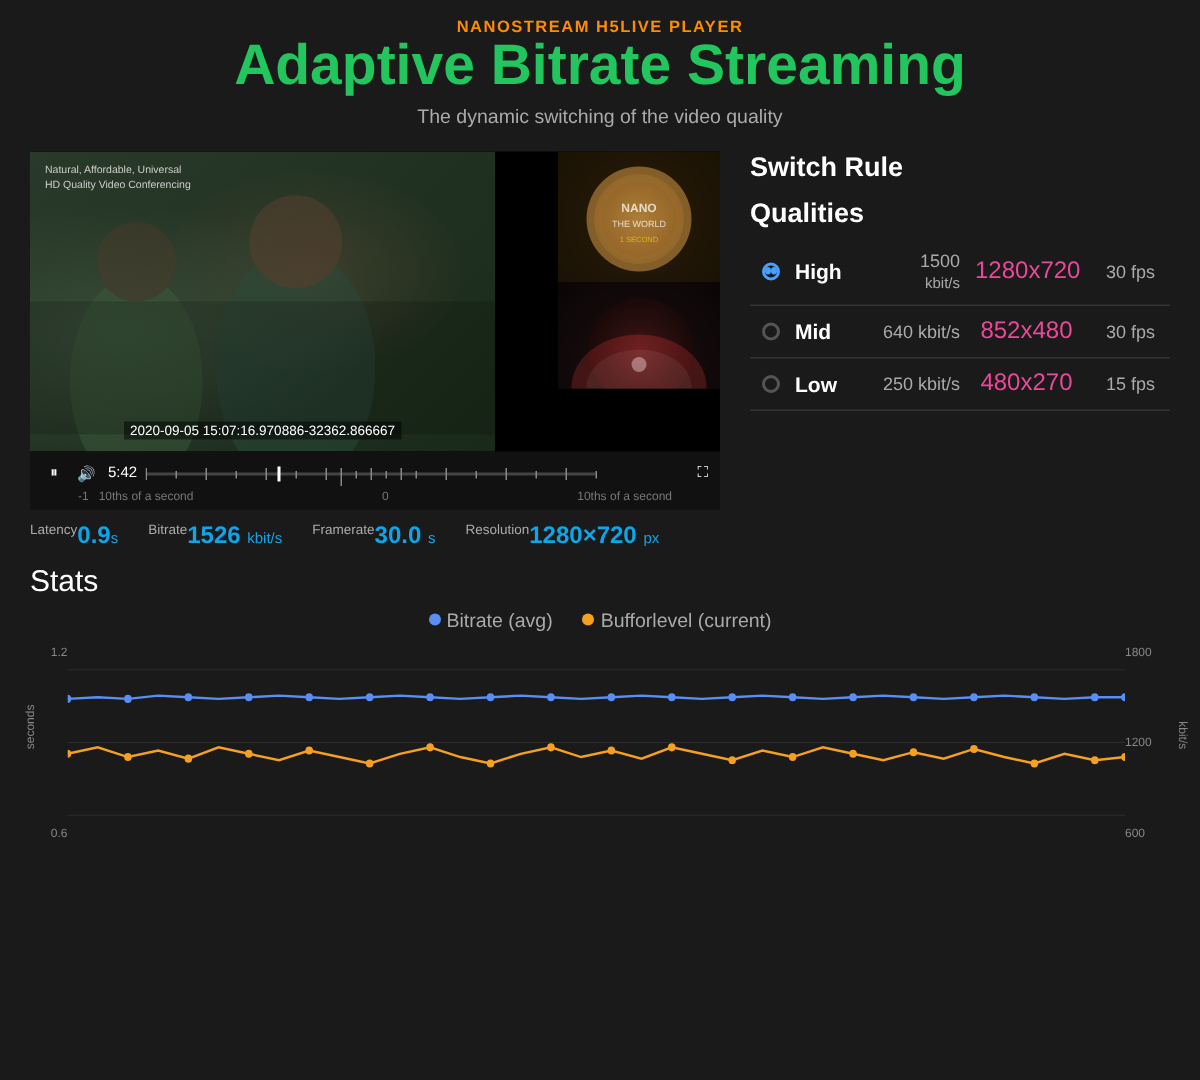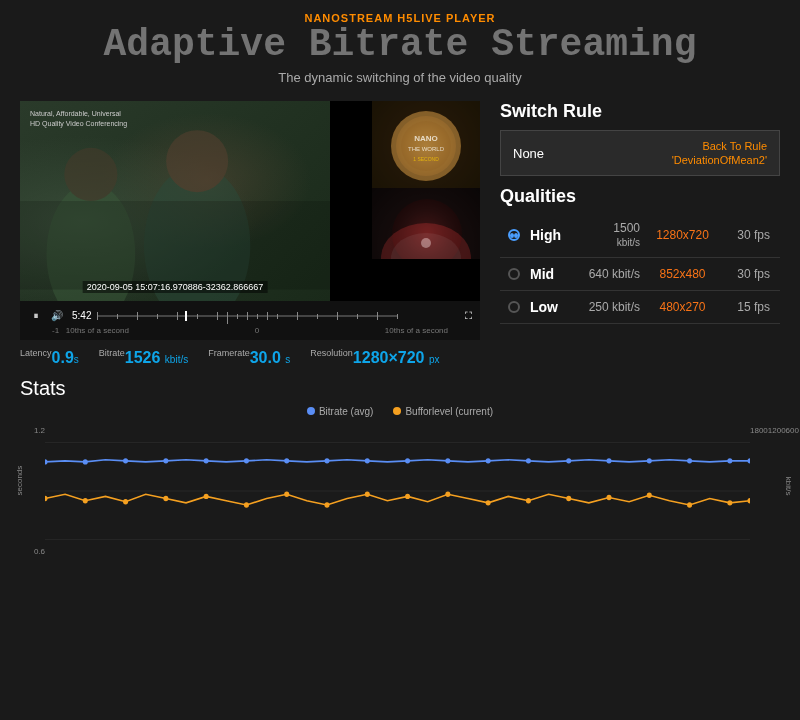--- a/index.html
+++ b/index.html
@@ -18,23 +18,22 @@
     }
     .header-brand {
       color: #ff8c00;
       font-size: 11px;
       font-weight: bold;
       letter-spacing: 1px;
     }
     .header-title {
       font-size: 38px;
       font-weight: bold;
-      color: #737373;
+      color: #22c55e;
       line-height: 1.1;
-      font-family: Liberation Mono, monospace;
     }
     .header-subtitle {
       color: #aaa;
       font-size: 13px;
       margin-top: 4px;
     }
 
     .main-content {
       display: flex;
       padding: 10px 20px 0;
@@ -276,24 +275,24 @@
       width: 35px;
       color: #fff;
     }
     .quality-bitrate {
       font-size: 12px;
       color: #aaa;
       width: 65px;
       text-align: right;
     }
     .quality-res {
-      font-size: 12px;
-      color: #f97316;
+      font-size: 16px;
+      color: #ec4899;
       width: 65px;
-      text-align: center;
+      text-align: right;
     }
     .quality-fps {
       font-size: 12px;
       color: #aaa;
       width: 45px;
       text-align: right;
     }
 
     
     .stats-section {
@@ -309,21 +308,21 @@
     .chart-legend {
       display: flex;
       gap: 20px;
       margin-bottom: 4px;
       justify-content: center;
     }
     .legend-item {
       display: flex;
       align-items: center;
       gap: 4px;
-      font-size: 10px;
+      font-size: 13px;
       color: #aaa;
       justify-content: space-between;
     }
     .legend-dot {
       width: 8px; height: 8px;
       border-radius: 50%;
     }
 
     .chart-wrapper {
       position: relative;
@@ -339,21 +338,21 @@
       padding: 5px 0;
       align-items: flex-end;
     }
     .chart-y-label {
       font-size: 8px;
       color: #888;
     }
     .chart-y-right {
       width: 30px;
       display: flex;
-      flex-direction: row;
+      flex-direction: column;
       justify-content: space-between;
       padding: 5px 0;
       align-items: flex-start;
     }
     .chart-area {
       flex: 1;
       position: relative;
       overflow: hidden;
     }
     .chart-svg {
@@ -481,24 +480,20 @@
           <span>1280×720</span> <span class="metric-unit">px</span>
         </span>
       </div>
     </div>
   </div>
 
   <div class="right-panel">
 
     <div class="switch-rule-section">
       <div class="section-title">Switch Rule</div>
-      <div class="switch-rule-row">
-        <span class="rule-none">None</span>
-        <div class="rule-back">Back To Rule<br>'DeviationOfMean2'</div>
-      </div>
     </div>
 
     <div class="qualities-section">
       <div class="qualities-title">Qualities</div>
 
       <div class="quality-row active">
         <div class="quality-radio active">
           <div style="width:5px;height:5px;border-radius:50%;background:#4a9eff;"></div>
         </div>
         <span class="quality-name">High</span>

